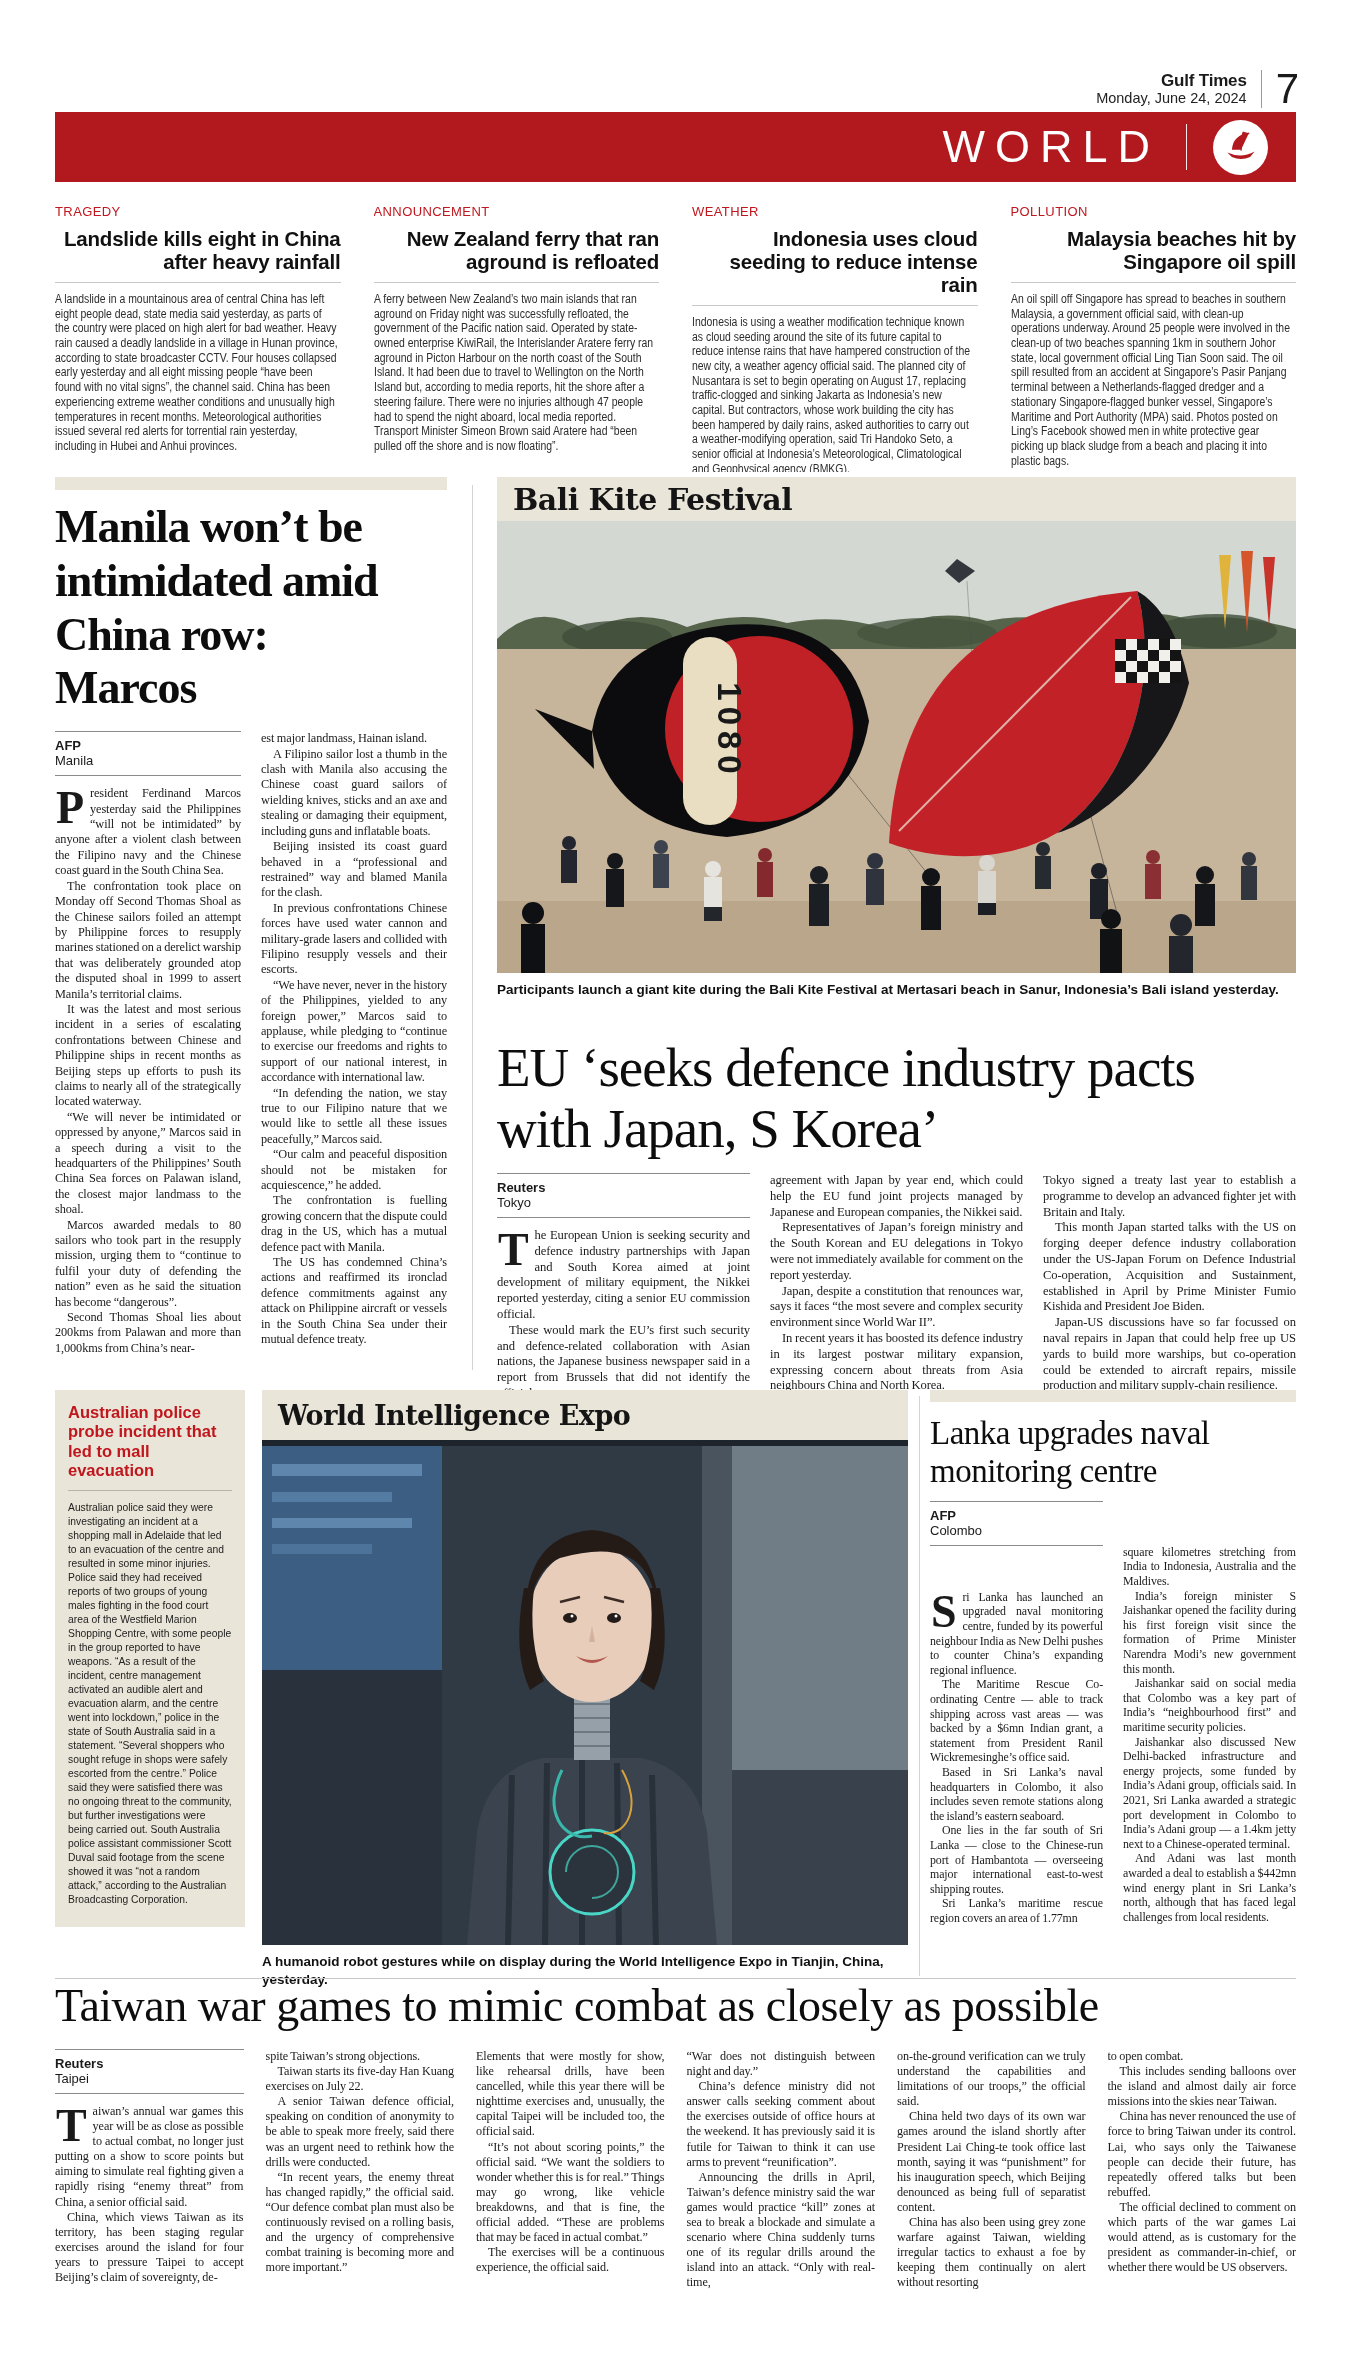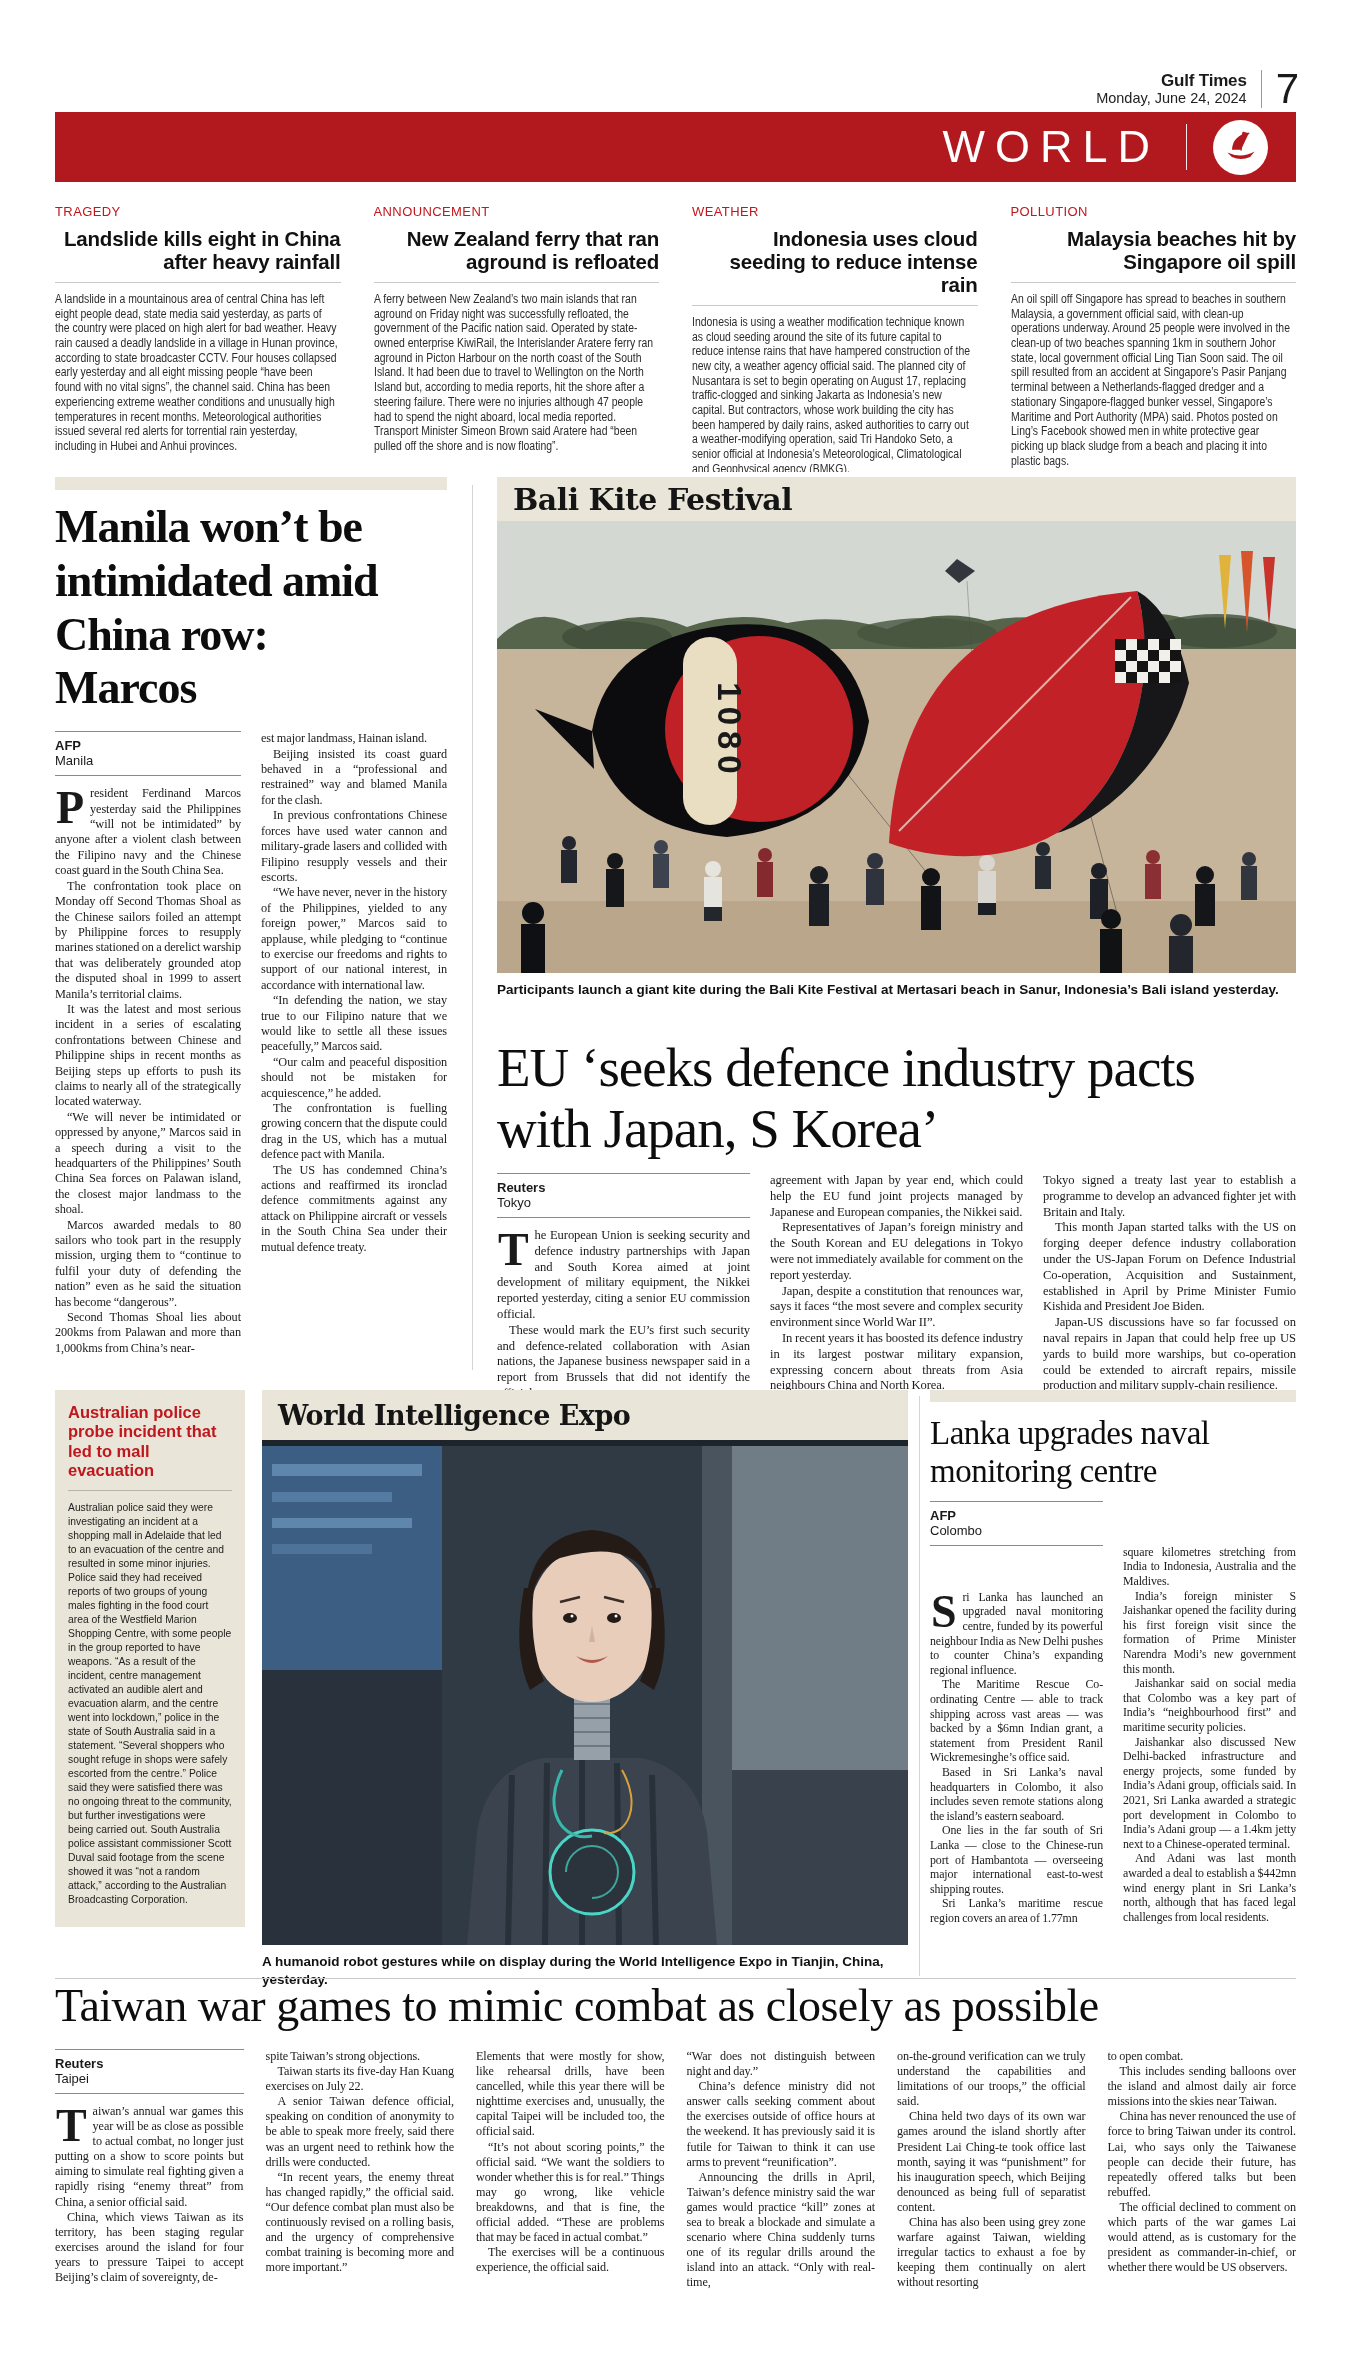--- a/index.html
+++ b/index.html
@@ -161,20 +161,21 @@
             <p class="para">The confrontation took place on Monday off Second Thomas Shoal as the Chinese sailors foiled an attempt by Philippine forces to resupply marines stationed on a derelict warship that was deliberately grounded atop the disputed shoal in 1999 to assert Manila’s territorial claims.</p>
             <p class="para">It was the latest and most serious incident in a series of escalating confrontations between Chinese and Philippine ships in recent months as Beijing steps up efforts to push its claims to nearly all of the strategically located waterway.</p>
             <p class="para">“We will never be intimidated or oppressed by anyone,” Marcos said in a speech during a visit to the headquarters of the Philippines’ South China Sea forces on Palawan island, the closest major landmass to the shoal.</p>
             <p class="para">Marcos awarded medals to 80 sailors who took part in the resupply mission, urging them to “continue to fulfil your duty of defending the nation” even as he said the situation has become “dangerous”.</p>
             <p class="para">Second Thomas Shoal lies about 200kms from Palawan and more than 1,000kms from China’s near-</p>
           </div>
       </div>
       <div class="col">
         <div class="paras">
             <p class="para">est major landmass, Hainan island.</p>
+            <p class="para">A Filipino sailor lost a thumb in the clash with Manila also accusing the Chinese coast guard sailors of wielding knives, sticks and an axe and stealing or damaging their equipment, including guns and inflatable boats.</p>
             <p class="para">Beijing insisted its coast guard behaved in a “professional and restrained” way and blamed Manila for the clash.</p>
             <p class="para">In previous confrontations Chinese forces have used water cannon and military-grade lasers and collided with Filipino resupply vessels and their escorts.</p>
             <p class="para">“We have never, never in the history of the Philippines, yielded to any foreign power,” Marcos said to applause, while pledging to “continue to exercise our freedoms and rights to support of our national interest, in accordance with international law.</p>
             <p class="para">“In defending the nation, we stay true to our Filipino nature that we would like to settle all these issues peacefully,” Marcos said.</p>
             <p class="para">“Our calm and peaceful disposition should not be mistaken for acquiescence,” he added.</p>
             <p class="para">The confrontation is fuelling growing concern that the dispute could drag in the US, which has a mutual defence pact with Manila.</p>
             <p class="para">The US has condemned China’s actions and reaffirmed its ironclad defence commitments against any attack on Philippine aircraft or vessels in the South China Sea under their mutual defence treaty.</p>
           </div>
       </div>
     </div>

